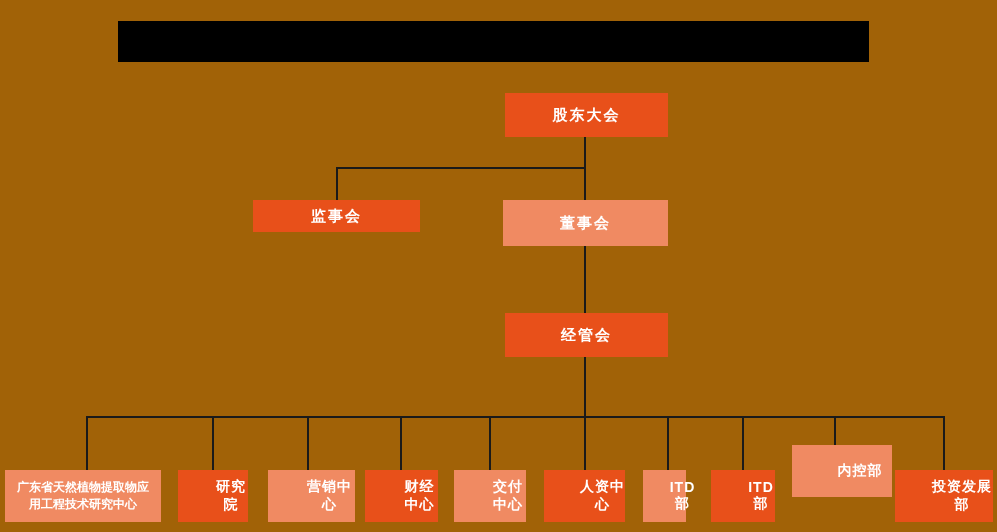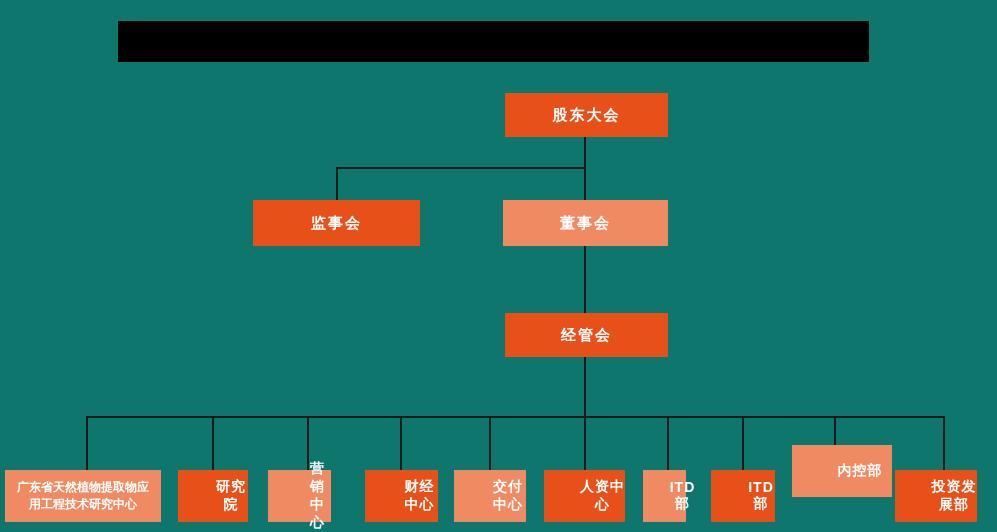--- a/index.html
+++ b/index.html
@@ -1,20 +1,20 @@
 <!DOCTYPE html>
 <html><head>
 <meta charset="utf-8">
 <style>
   html, body { margin: 0; padding: 0; background: #ffffff; }
   .canvas {
     position: relative;
     width: 997px;
     height: 532px;
-    background: #0f766e;
+    background: #a16207;
     font-family: "Liberation Sans", sans-serif;
     overflow: hidden;
   }
   .redacted-bar {
     position: absolute;
     left: 118px; top: 21px;
     width: 751px; height: 41px;
     background: #000000;
   }
   .node {
@@ -59,29 +59,29 @@
   <div class="line" style="left:400px; top:416px; width:2px; height:54px;"></div>
   <div class="line" style="left:489px; top:416px; width:2px; height:54px;"></div>
   <div class="line" style="left:584px; top:416px; width:2px; height:54px;"></div>
   <div class="line" style="left:667px; top:416px; width:2px; height:54px;"></div>
   <div class="line" style="left:742px; top:416px; width:2px; height:54px;"></div>
   <div class="line" style="left:834px; top:416px; width:2px; height:54px;"></div>
   <div class="line" style="left:943px; top:416px; width:2px; height:54px;"></div>
 
   <div class="node dark lv-main" style="left:505px; top:93px; width:163px; height:44px;">股东大会</div>
 
-  <div class="node dark lv-main" style="left:253px; top:200px; width:167px; height:46px;">监事会</div>
+  <div class="node dark lv-main" style="left:253px; top:200px; width:167px; height:32px;">监事会</div>
   <div class="node light lv-main" style="left:503px; top:200px; width:165px; height:46px;">董事会</div>
 
   <div class="node dark lv-main" style="left:505px; top:313px; width:163px; height:44px;">经管会</div>
 
   <div class="node light dept dept-long" style="left:5px; top:470px; width:156px; height:52px;">广东省天然植物提取物应用工程技术研究中心</div>
   <div class="node dark dept" style="left:178px; top:470px; width:70px; height:52px;">研究院</div>
-  <div class="node light dept" style="left:268px; top:470px; width:63px; height:52px;">营销中心</div>
+  <div class="node light dept" style="left:268px; top:470px; width:87px; height:52px;">营销中心</div>
   <div class="node dark dept" style="left:365px; top:470px; width:73px; height:52px;">财经中心</div>
   <div class="node light dept" style="left:454px; top:470px; width:72px; height:52px;">交付中心</div>
   <div class="node dark dept" style="left:544px; top:470px; width:81px; height:52px;">人资中心</div>
   <div class="node light dept" style="left:643px; top:470px; width:43px; height:52px;">ITD部</div>
   <div class="node dark dept" style="left:711px; top:470px; width:64px; height:52px;">ITD部</div>
   <div class="node light dept" style="left:792px; top:445px; width:100px; height:52px;">内控部</div>
-  <div class="node dark dept" style="left:895px; top:470px; width:82px; height:52px;">投资发展部</div>
+  <div class="node dark dept" style="left:895px; top:470px; width:98px; height:52px;">投资发展部</div>
 
 </div>
 
 </body></html>

